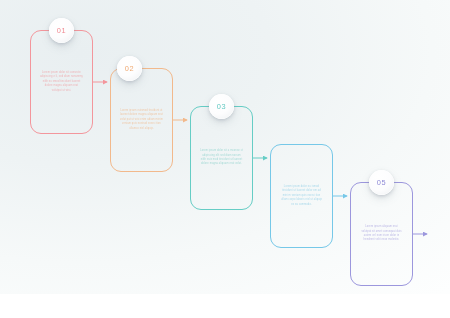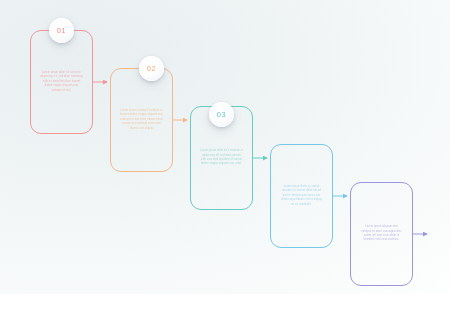--- a/index.html
+++ b/index.html
@@ -123,32 +123,35 @@
   <div class="step-card" style="left:30px; top:30px; width:63px; height:104px; border-color:#f3969c;">
     <p class="card-text" style="color:#eeb2b6;">Lorem ipsum dolor sit consecte adipiscing e li, sed diam nonummy nibh eu smod tincidunt laoreet dolore magna aliquam erat volutpat ut wisi.</p>
   </div>
   <div class="badge" style="left:49px; top:18px;">
     <span class="badge-label" style="color:#f08a92;">01</span>
   </div>
 
   <div class="step-card" style="left:110px; top:68px; width:63px; height:104px; border-color:#f2b98c;">
     <p class="card-text" style="color:#efc7a6;">Lorem ipsum euismod tincidunt ut laoreet dolore magna aliquam erat volut pat ut wisi enim adiam minim veniam quis nostrud exerci tion ullamco nisl aliquip.</p>
   </div>
-  <div class="badge" style="left:139px; top:56px;">
+  <div class="badge" style="left:117px; top:56px;">
     <span class="badge-label" style="color:#efa972;">02</span>
   </div>
 
   <div class="step-card" style="left:190px; top:106px; width:63px; height:104px; border-color:#66cdc5;">
     <p class="card-text" style="color:#a3d9d5;">Lorem ipsum dolor sit a mconse ct adipiscing elit sed diam nonum nibh euis mod tincidunt ut laoreet dolore magna aliquam erat volut.</p>
   </div>
-  <div class="badge" style="left:209px; top:94px;margin-top:8px;">
+  <div class="badge" style="left:209px; top:94px;">
     <span class="badge-label" style="color:#62c9c2;">03</span>
   </div>
 
   <div class="step-card" style="left:270px; top:144px; width:63px; height:104px; border-color:#76c8e8;">
     <p class="card-text" style="color:#a8d8ea;">Lorem ipsum dolor eu ismod tincidunt ut laoreet dolor em ad mini m veniam quis exerci tion ullam corpo laboris nisl ut aliquip ex ea commodo.</p>
   </div>
 
   <div class="step-card" style="left:350px; top:182px; width:63px; height:104px; border-color:#9c97dd;">
     <p class="card-text" style="color:#b9b5e4;">Lorem ipsum aliquam erat volutpat sit amet consequat duis autem vel eum iriure dolor in hendrerit velit esse molestie.</p>
   </div>
+  <div class="badge" style="left:369px; top:170px;">
+    <span class="badge-label" style="color:#8e89d6;">05</span>
+  </div>
 
 </div>
 
 </body></html>

